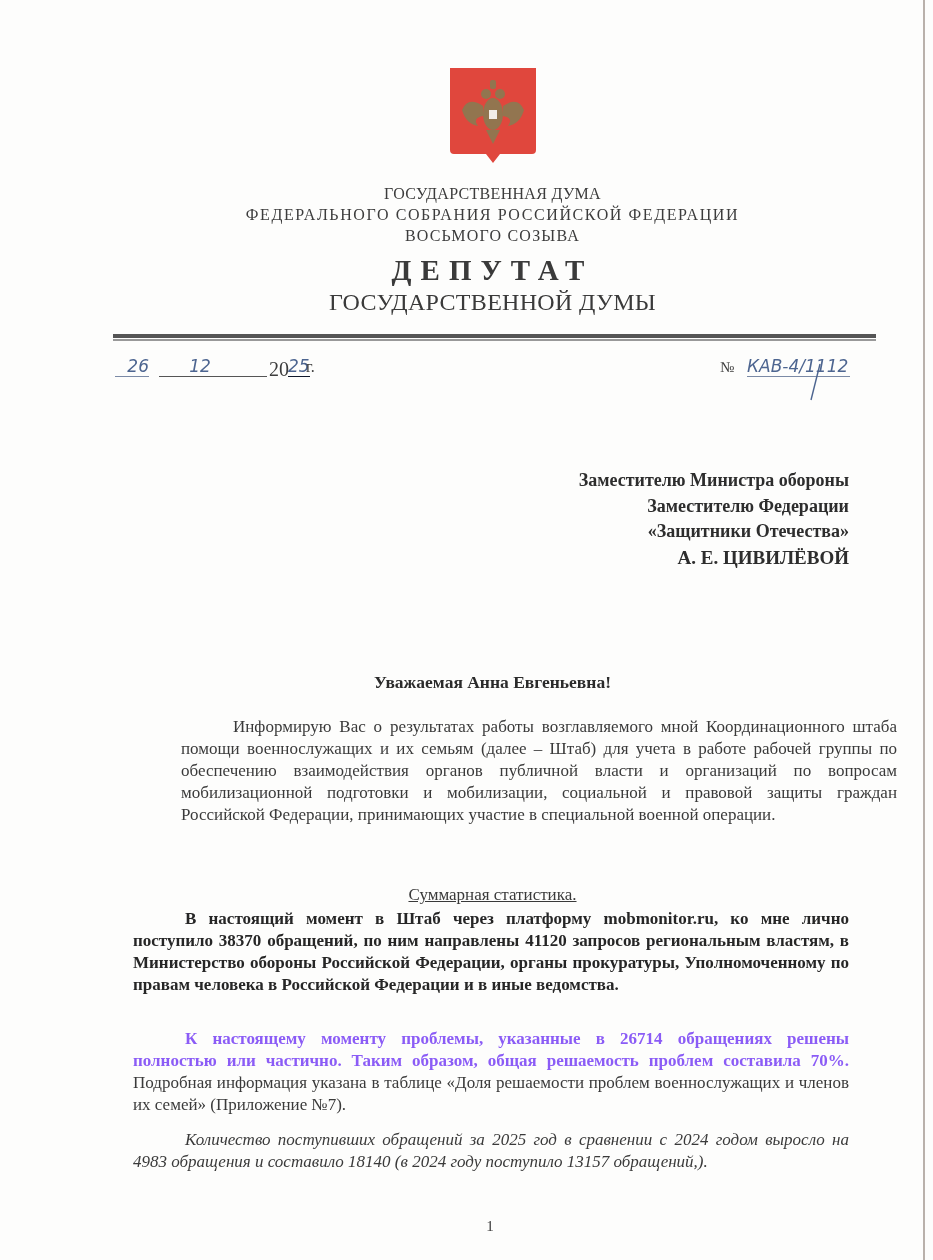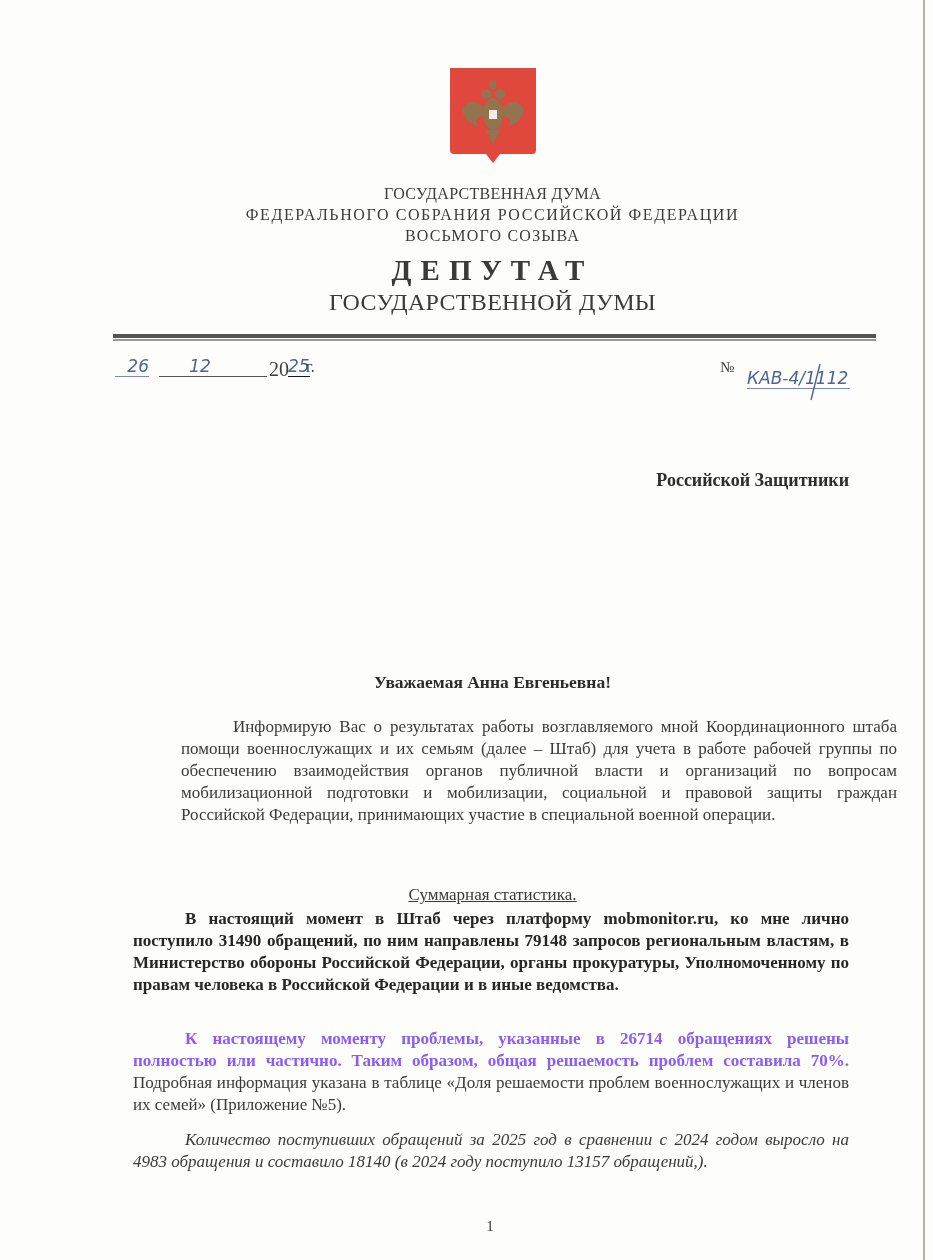--- a/index.html
+++ b/index.html
@@ -26,21 +26,21 @@
   .rule .r2 { position: absolute; left: 0; right: 0; top: 5px; height: 1.5px; background: #999; }
   .hand { font-family: "DejaVu Sans", sans-serif; font-style: italic; color: #4d6590; }
   .date-row { position: absolute; top: 356px; left: 115px; font-size: 17px; }
   .date-day { position: absolute; left: 0; top: 0; width: 32px; border-bottom: 1px solid #7b8aa6; text-align: right; padding-left: 2px; }
   .date-month { position: absolute; left: 44px; top: 0; width: 108px; border-bottom: 1px solid #555; text-align: center; padding-right: 26px; box-sizing: border-box; }
   .date-century { position: absolute; left: 154px; top: 2px; font-family: "Liberation Serif", serif; color: #3c3c3c; font-size: 20px; }
   .date-year { position: absolute; left: 173px; top: 0; border-bottom: 1px solid #0f172a; }
   .date-g { position: absolute; left: 191px; top: 2px; font-family: "Liberation Serif", serif; color: #3c3c3c; font-size: 16px; }
   .num-row { position: absolute; top: 356px; left: 720px; font-size: 17px; }
   .num-sign { position: absolute; left: 0; top: 3px; font-family: "Liberation Serif", serif; color: #3c3c3c; font-size: 15px; }
-  .num-val { position: absolute; left: 27px; top: 12px; white-space: nowrap; border-bottom: 1px solid #7b8aa6; padding-right: 2px; }
+  .num-val { position: absolute; left: 27px; top: 0; white-space: nowrap; border-bottom: 1px solid #7b8aa6; padding-right: 2px; }
   .num-slash { position: absolute; left: 806px; top: 363px; width: 16px; height: 38px; }
   .addressee {
     position: absolute; right: 84px; top: 468px; text-align: right; font-weight: bold; font-size: 18px; line-height: 25.5px; color: #2d2d2d;
   }
   .addressee .name { font-size: 19px; }
   .salutation {
     position: absolute; left: 0; width: 985px; text-align: center; top: 672px; font-weight: bold; font-size: 17.5px; color: #2b2b2b;
   }
   .body-text {
     position: absolute; left: 133px; width: 716px; font-size: 17px; line-height: 22px; text-align: justify; color: #3a3a3a;
@@ -94,28 +94,31 @@
 
 <div class="num-row">
   <span class="num-sign">№</span>
   <span class="num-val hand">КАВ-4/1112</span>
 </div>
 <svg class="num-slash" viewBox="0 0 16 38">
   <path d="M14 1 L5 37" stroke="#4d6590" stroke-width="1.4" fill="none"></path>
 </svg>
 
 <div class="addressee">
-  <div>Российской Защитники</div>
+  <div>Заместителю Министра обороны</div>
+  <div>Заместителю Федерации</div>
+  <div>«Защитники Отечества»</div>
+  <div class="name">А. Е. ЦИВИЛЁВОЙ</div>
 </div>
 
 <div class="salutation">Уважаемая Анна Евгеньевна!</div>
 
 <p class="body-text p p1">Информирую Вас о результатах работы возглавляемого мной Координационного штаба помощи военнослужащих и их семьям (далее – Штаб) для учета в работе рабочей группы по обеспечению взаимодействия органов публичной власти и организаций по вопросам мобилизационной подготовки и мобилизации, социальной и правовой защиты граждан Российской Федерации, принимающих участие в специальной военной операции.</p>
 
 <div class="section-title">Суммарная статистика.</div>
 
-<p class="body-text p p2">В настоящий момент в Штаб через платформу mobmonitor.ru, ко мне лично поступило 31490 обращений, по ним направлены 79148 запросов региональным властям, в Министерство обороны Российской Федерации, органы прокуратуры, Уполномоченному по правам человека в Российской Федерации и в иные ведомства.</p>
+<p class="body-text p p2">В настоящий момент в Штаб через платформу mobmonitor.ru, ко мне лично поступило 38370 обращений, по ним направлены 41120 запросов региональным властям, в Министерство обороны Российской Федерации, органы прокуратуры, Уполномоченному по правам человека в Российской Федерации и в иные ведомства.</p>
 
-<p class="body-text p p3"><span class="bold">К настоящему моменту проблемы, указанные в 26714 обращениях решены полностью или частично. Таким образом, общая решаемость проблем составила 70%.</span><span> Подробная информация указана в таблице «Доля решаемости проблем военнослужащих и членов их семей» (Приложение №5).</span></p>
+<p class="body-text p p3"><span class="bold">К настоящему моменту проблемы, указанные в 26714 обращениях решены полностью или частично. Таким образом, общая решаемость проблем составила 70%.</span><span> Подробная информация указана в таблице «Доля решаемости проблем военнослужащих и членов их семей» (Приложение №7).</span></p>
 
 <p class="body-text p p4">Количество поступивших обращений за 2025 год в сравнении с 2024 годом выросло на 4983 обращения и составило 18140 (в 2024 году поступило 13157 обращений,).</p>
 
 <div class="page-num">1</div>
 
 </body></html>

